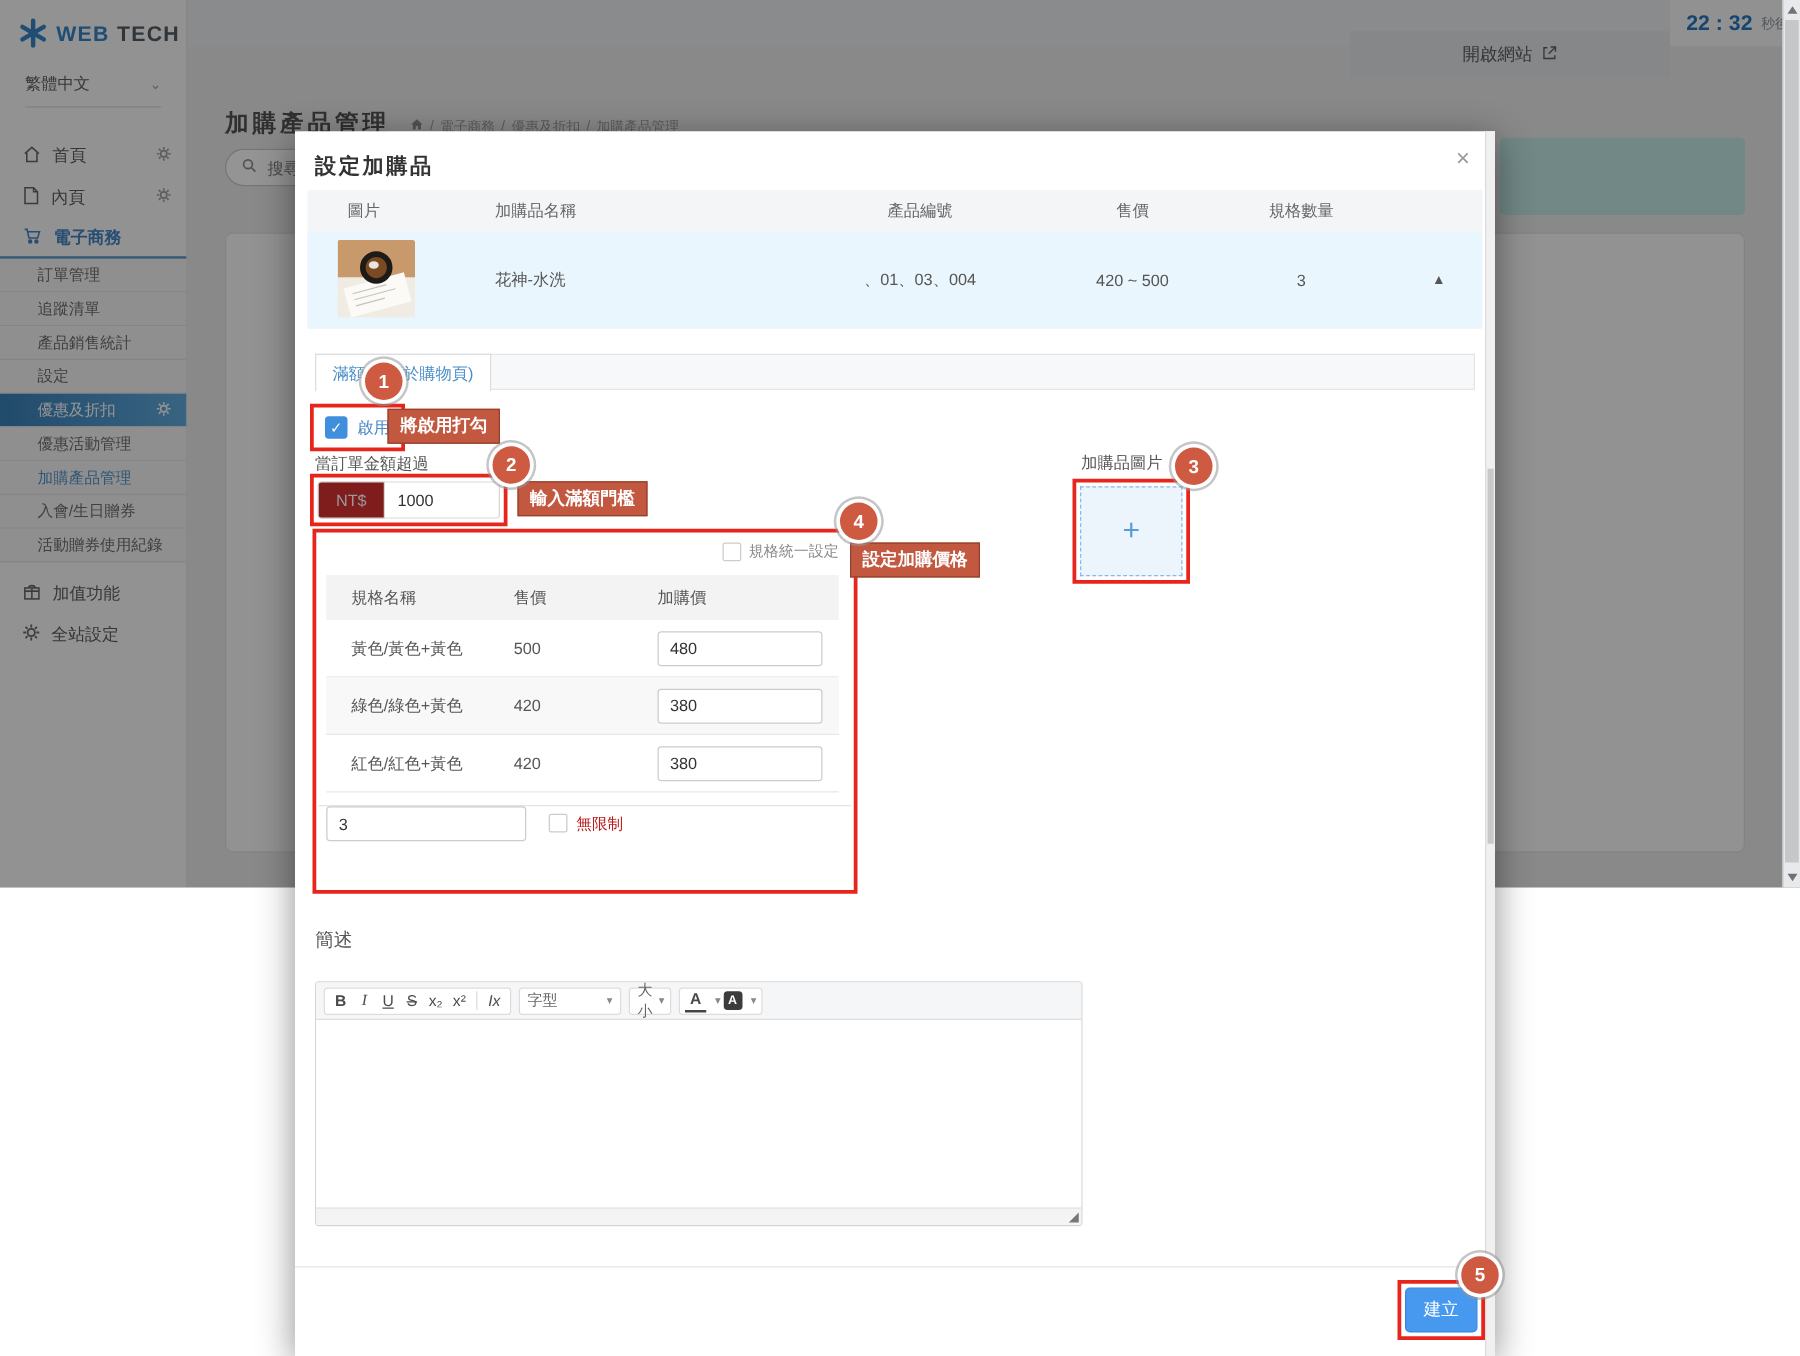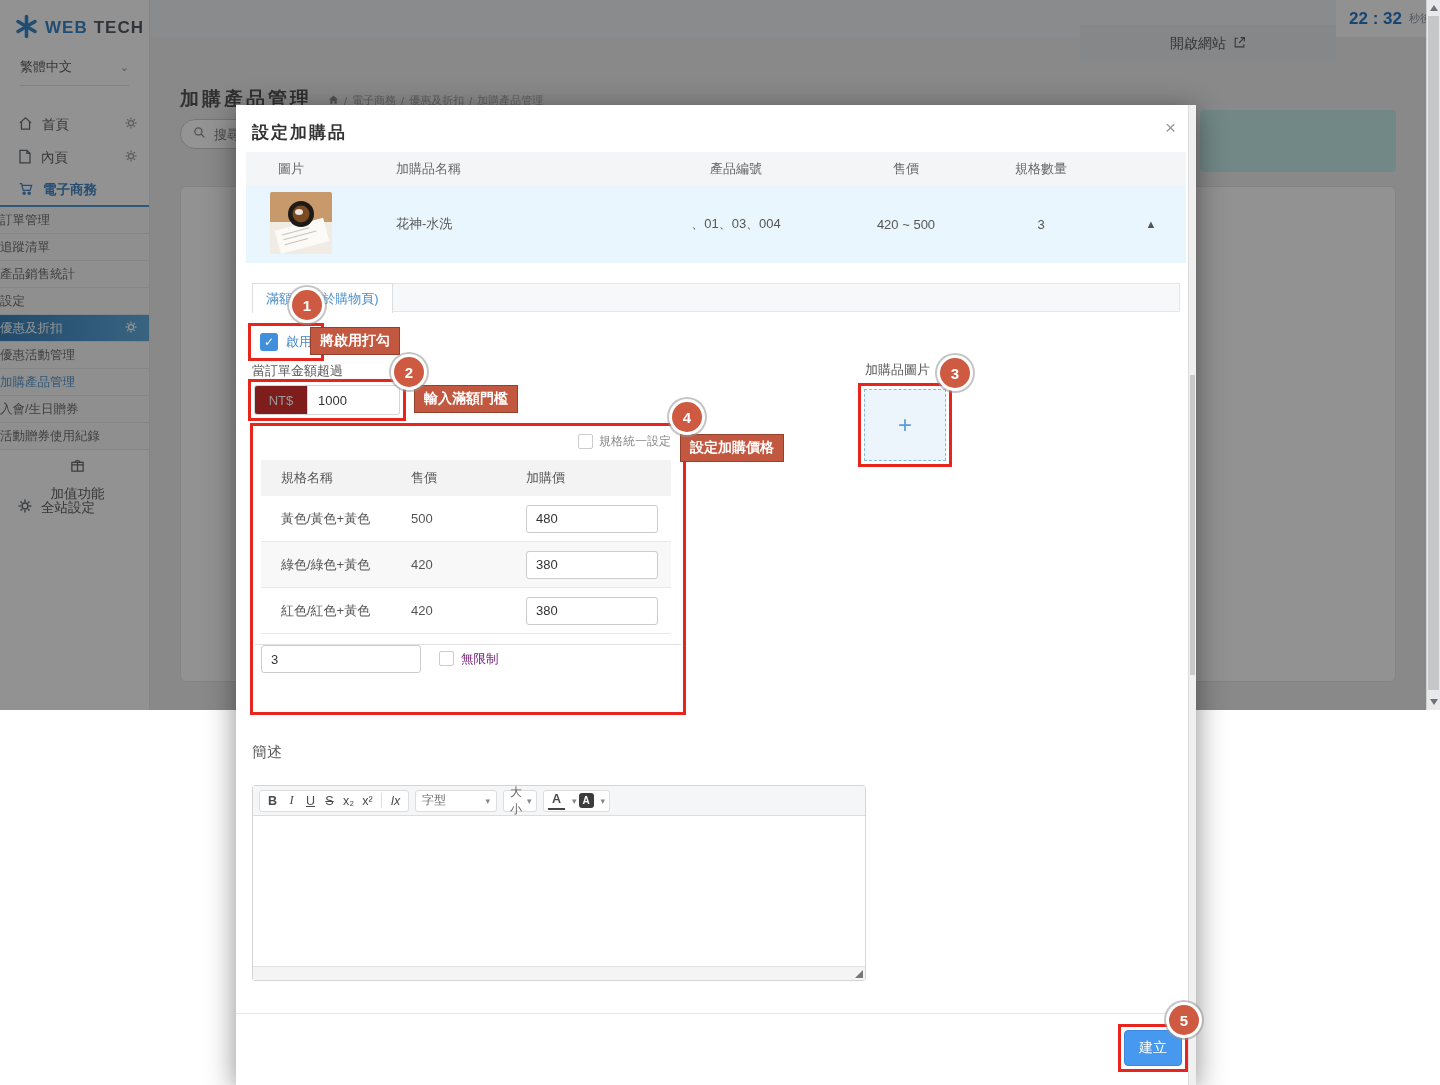--- a/index.html
+++ b/index.html
@@ -18,21 +18,21 @@
   .sidebar { position:absolute; left:0; top:0; width:150px; height:710px; background:#fbfbfb; border-right:1px solid #e2e2e2; }
   .logo { display:flex; align-items:center; gap:6px; padding:14px 0 0 14px; }
   .logo-web { color:#2a7ec4; font-weight:bold; font-size:17px; letter-spacing:1px; }
   .logo-tech { color:#49525c; font-weight:bold; font-size:17px; letter-spacing:1px; }
   .lang { display:flex; align-items:center; justify-content:space-between; margin:16px 20px 0 20px; padding-bottom:9px; border-bottom:1px solid #dcdcdc; color:#555; font-size:13px; }
   .lang-caret { color:#999; font-size:11px; }
   .nav { margin-top:22px; }
   .nav-item { display:flex; align-items:center; gap:9px; height:33px; padding:0 12px 0 18px; color:#555; font-size:13.5px; }
   .nav-item .gear { margin-left:auto; }
   .nav-item.ecom { color:#3a7fc1; font-weight:bold; border-bottom:2px solid #4a90c9; }
-  .sub-item { display:flex; align-items:center; height:27px; background:#f6f6f6; border-bottom:1px solid #e4e4e4; color:#666; font-size:12.5px; }
+  .sub-item { display:flex; align-items:center; height:27px; padding-left:30px; background:#f6f6f6; border-bottom:1px solid #e4e4e4; color:#666; font-size:12.5px; }
   .sub-item.hl { background:linear-gradient(90deg,#2f7ab5,#58a7dd); color:#fff; padding-right:12px; }
   .sub-item.hl .gear { margin-left:auto; }
   .sub-item.cur { color:#4a90c9; }
 
   .page-titlerow { position:absolute; left:180px; top:86px; display:flex; align-items:baseline; gap:16px; }
   .page-title { font-size:19px; font-weight:bold; color:#4a4a4a; letter-spacing:3px; }
   .crumbs { display:flex; align-items:center; gap:5px; font-size:11px; color:#999; }
   .search { position:absolute; left:180px; top:119px; width:440px; height:30px; background:#fff; border:1px solid #c9c9c9; border-radius:16px; display:flex; align-items:center; padding:0 12px; gap:8px; }
   .search input { border:none; outline:none; flex:1; font-size:13px; font-family:inherit; color:#555; background:transparent; }
   .banner { position:absolute; left:1200px; top:110px; width:196px; height:62px; background:#bfe9e6; border-radius:4px; }
@@ -84,21 +84,21 @@
   .uniform { position:absolute; right:12px; top:7px; display:flex; align-items:center; gap:6px; color:#888; font-size:12px; }
   .spec { margin:34px 12px 0 8px; width:410px; font-size:13px; }
   .sp-h { display:flex; align-items:center; height:36px; background:#f3f3f3; color:#555; }
   .sp-r { display:flex; align-items:center; height:46px; border-bottom:1px solid #e8e8e8; color:#555; }
   .sp-r.stripe { background:#f8f8f8; }
   .s1{width:150px; padding-left:20px;} .s2{width:115px;} .s3{flex:1;}
   .addon-inp { width:132px; }
   .a4hr { border-top:1px solid #e3e3e3; margin:10px 2px 0 2px; }
   .limit-label { margin:12px 0 5px 8px; color:#555; }
   .limit-row { display:flex; align-items:center; gap:18px; margin-left:8px; }
-  .unl { display:flex; align-items:flex-start; gap:7px; color:#701a75; font-size:12.5px; }
+  .unl { display:flex; align-items:flex-start; gap:7px; color:#b91c1c; font-size:12.5px; }
 
   .desc-label { position:absolute; left:16px; top:638px; font-size:15px; color:#555; }
   .editor { position:absolute; left:16px; top:680px; width:614px; height:196px; border:1px solid #d5d5d5; border-radius:3px; background:#fff; }
   .tb { display:flex; align-items:center; gap:6px; height:30px; background:#f5f6f7; border-bottom:1px solid #ddd; padding:0 6px; }
   .tb-group { display:flex; align-items:center; gap:2px; background:#fff; border:1px solid #ddd; border-radius:3px; height:22px; padding:0 4px; }
   .tb-btn { min-width:17px; height:18px; display:flex; align-items:center; justify-content:center; color:#4a4a4a; font-size:12.5px; cursor:pointer; }
   .tb-sep { width:1px; height:15px; background:#ddd; margin:0 3px; }
   .tb-select { display:flex; align-items:center; justify-content:space-between; background:#fff; border:1px solid #ddd; border-radius:3px; height:22px; padding:0 6px; color:#666; font-size:12px; cursor:pointer; }
   .tb-caret { color:#888; font-size:9px; margin-left:5px; }
   .colorA { border-bottom:2px solid #444; line-height:13px; font-weight:bold; }
@@ -222,21 +222,21 @@
           </div>
         <div class="sub-item cur">
             <span>加購產品管理</span>
           </div>
         <div class="sub-item">
             <span>入會/生日贈券</span>
           </div>
         <div class="sub-item">
             <span>活動贈券使用紀錄</span>
           </div>
-        <div class="nav-item" style="margin-top:8px;flex-direction:column;">
+        <div class="nav-item" style="margin-top:8px;">
           <span><svg width="15" height="15" viewBox="0 0 24 24" fill="none" stroke="#5a6268" stroke-width="2">
                 <rect x="3" y="7" width="18" height="14"></rect>
                 <path d="M3 11 H21 M12 7 V21 M8 7 C8 3 16 3 16 7"></path>
               </svg></span>
           <span>加值功能</span>
         </div>
         <div class="nav-item">
           <span><svg width="14" height="14" viewBox="0 0 24 24" fill="none" stroke="#5a6268" stroke-width="2.5">
                 <circle cx="12" cy="12" r="5"></circle>
                 <line x1="12" y1="1" x2="12" y2="5"></line>

